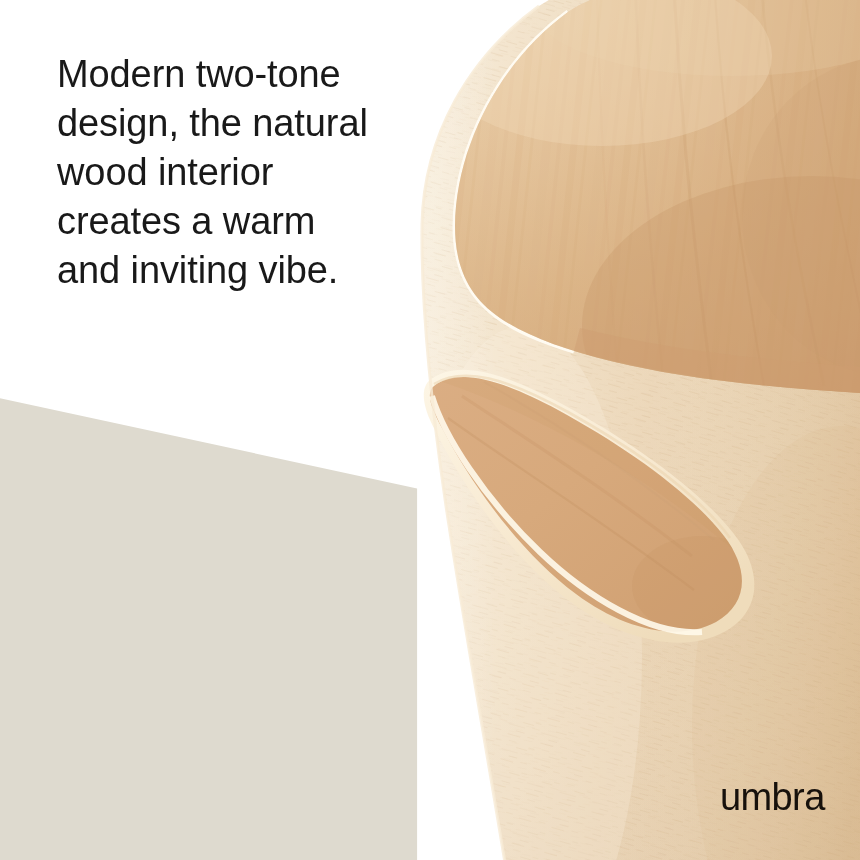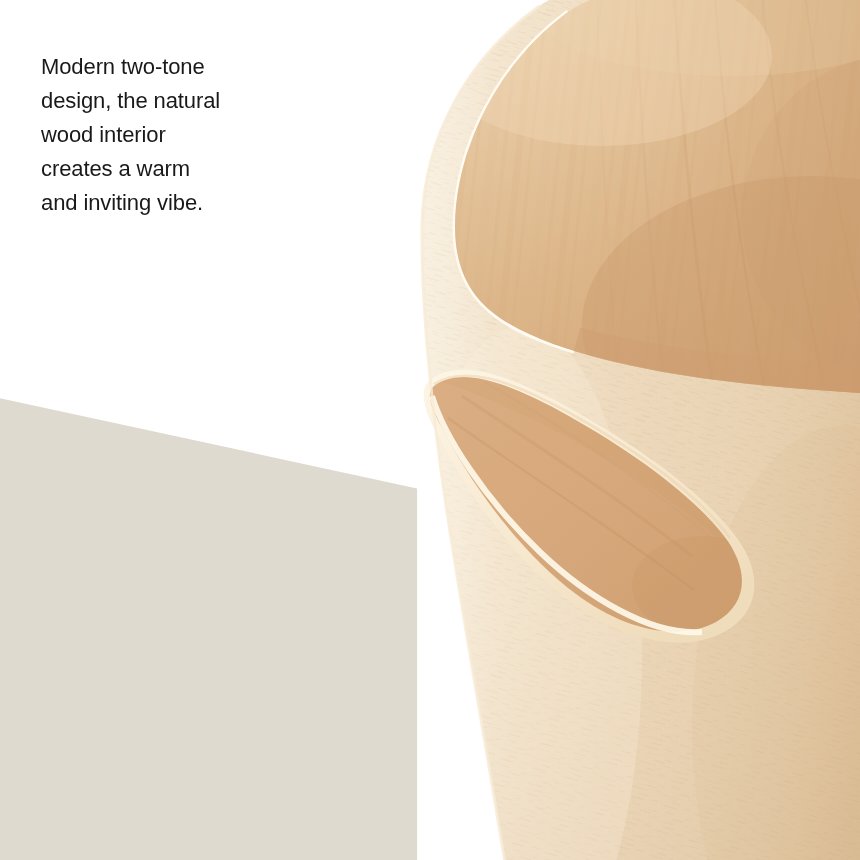--- a/index.html
+++ b/index.html
@@ -41,23 +41,23 @@
   
   .copy{
     position:absolute;
     color:#191919;
     font-weight:400;
     letter-spacing:-0.1px;
     white-space:pre-line;
     z-index:6;
   }
   .copy-top{
-    left:41px; top:50px;
-    font-size:22px;
-    line-height:34px;
+    left:57px; top:50px;
+    font-size:38px;
+    line-height:49px;
   }
   .copy-bottom{
     left:51px; top:705px;
     font-size:29.5px;
     line-height:37.5px;
   }
 
   
   .brand{
     position:absolute;
@@ -295,14 +295,15 @@
     </svg>
   </div>
 
   <div class="copy copy-top">Modern two-tone
 design, the natural
 wood interior
 creates a warm
 and inviting vibe.</div>
 
 
+  <div class="brand">umbra</div>
 
 </div>
 
 </body></html>

